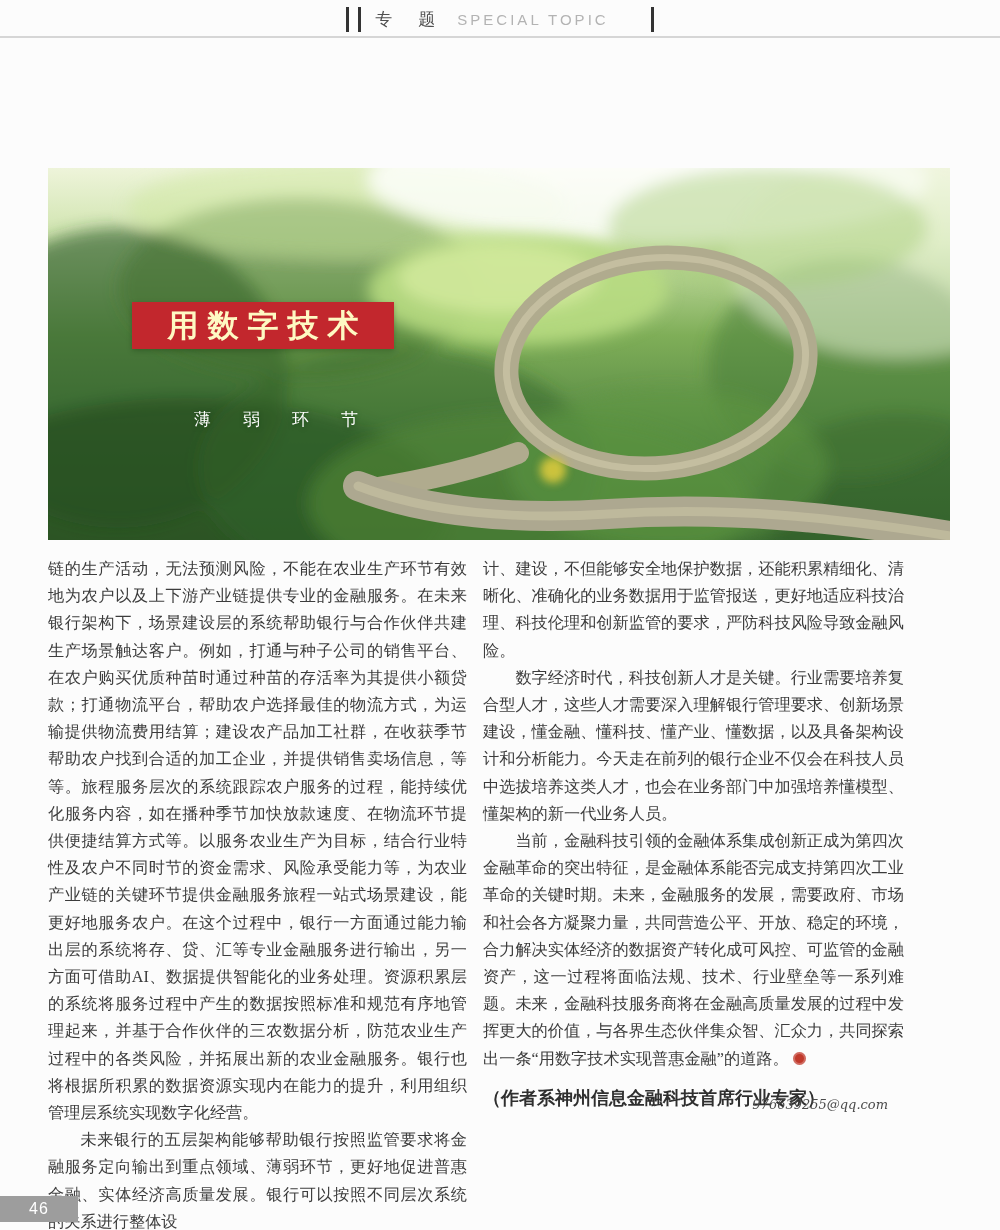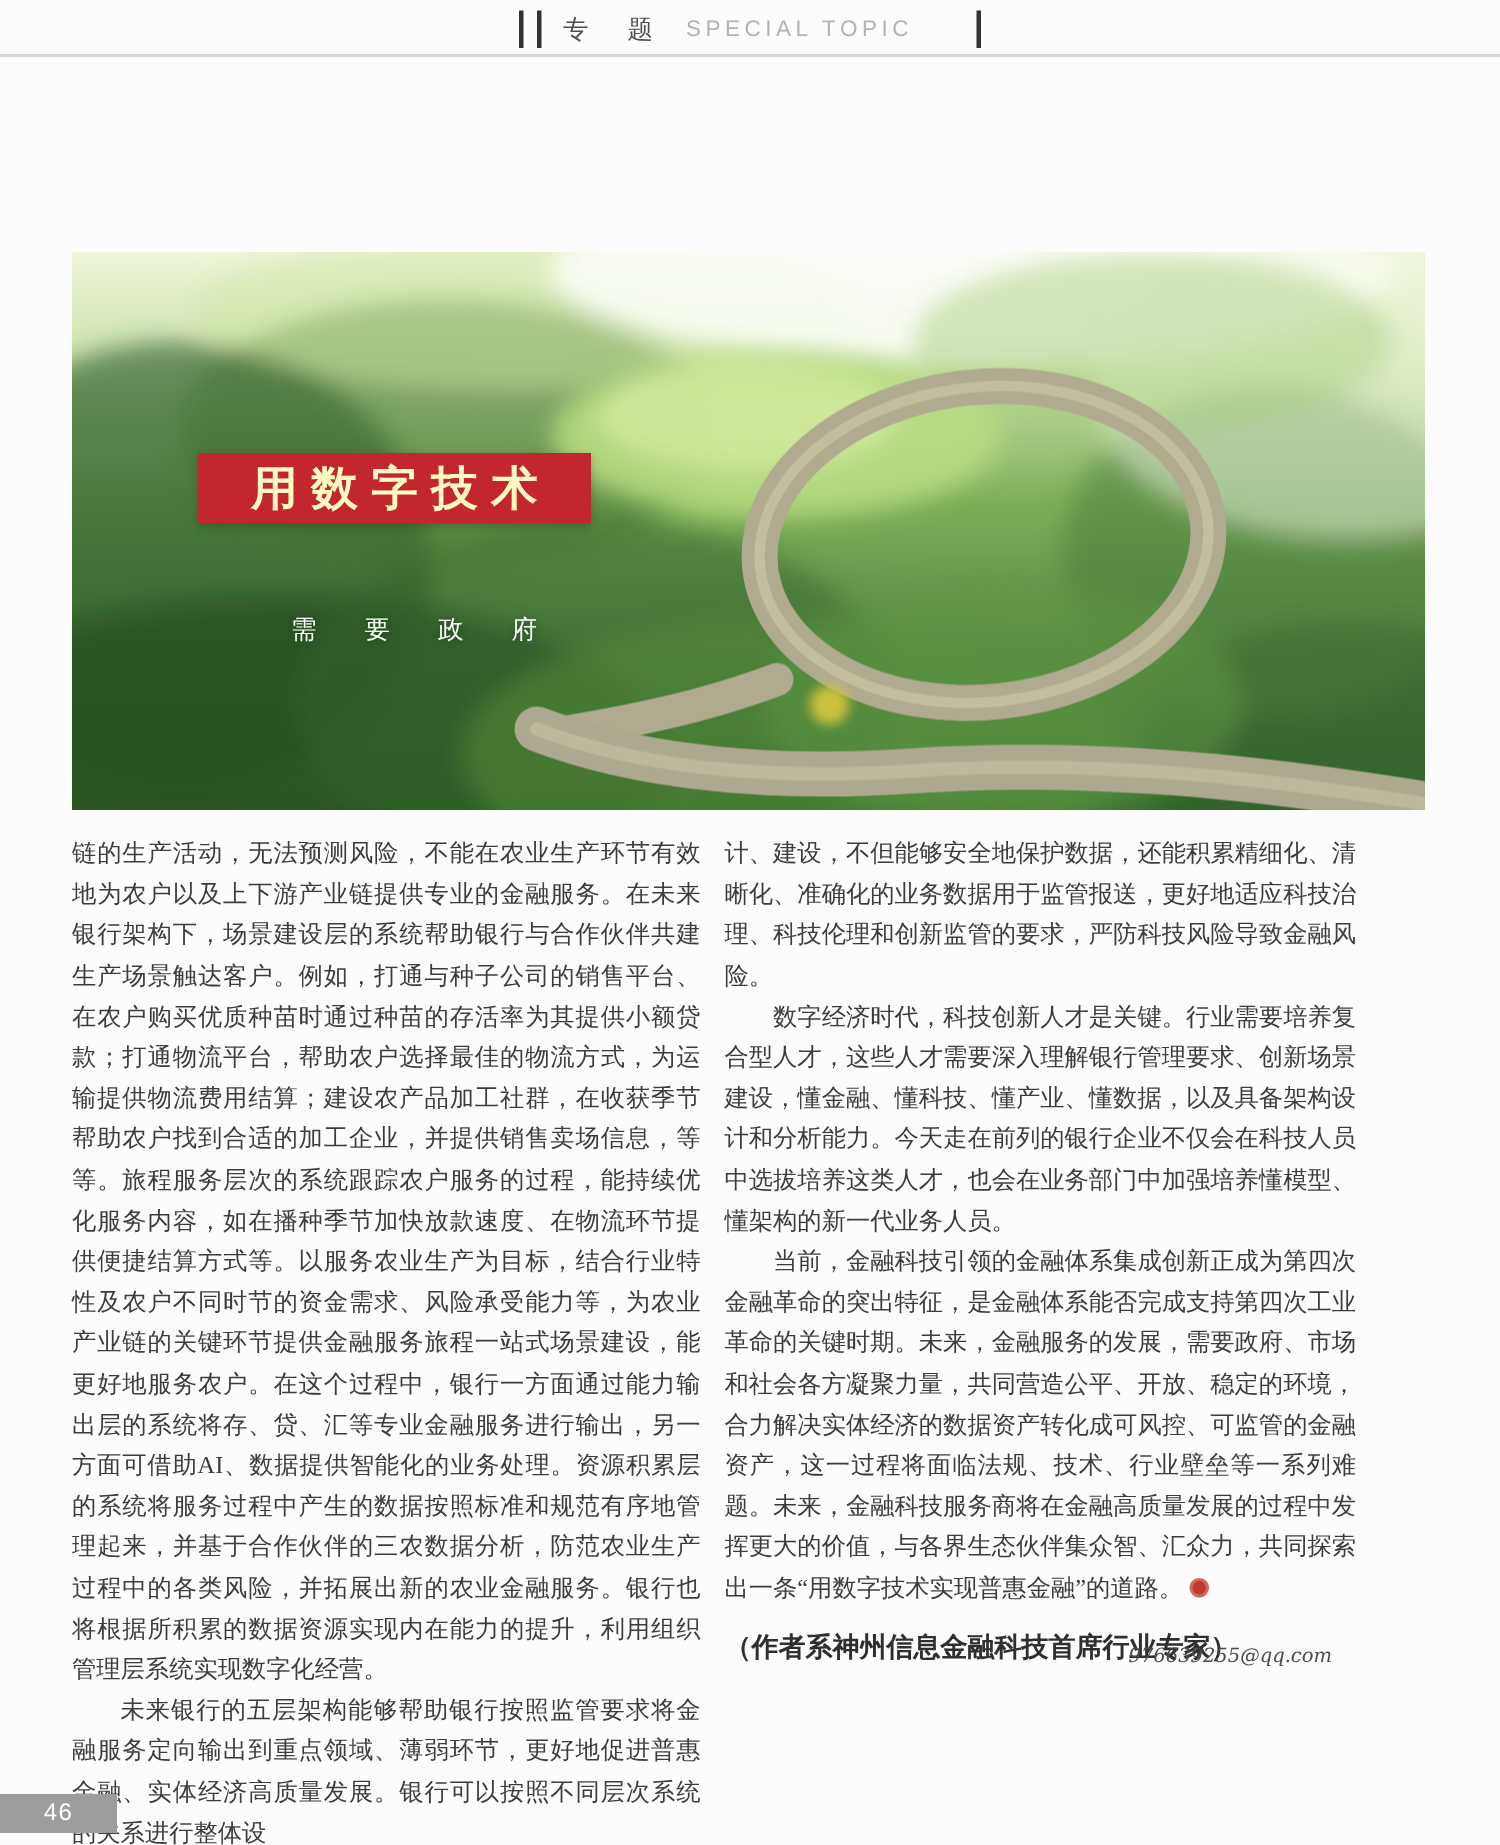--- a/index.html
+++ b/index.html
@@ -132,21 +132,21 @@
       <g>
         <ellipse cx="608" cy="195" rx="150" ry="105" fill="none" stroke="#b0ab8e" stroke-width="24" transform="rotate(-6 608 195)"></ellipse>
         <ellipse cx="608" cy="195" rx="150" ry="105" fill="none" stroke="#d8d2b2" stroke-width="7" opacity="0.5" transform="rotate(-6 608 195)"></ellipse>
         <path d="M 470,285 C 430,300 390,310 330,320" fill="none" stroke="#b0ab8e" stroke-width="22" stroke-linecap="round"></path>
         <path d="M 310,318 C 380,345 470,352 560,346 C 680,338 790,350 902,368" fill="none" stroke="#ada890" stroke-width="30" stroke-linecap="round"></path>
         <path d="M 310,318 C 380,345 470,352 560,346 C 680,338 790,350 902,368" fill="none" stroke="#d0caa8" stroke-width="9" opacity="0.5" stroke-linecap="round"></path>
       </g>
       <circle cx="505" cy="302" r="13" fill="#d3c63e" opacity="0.95" filter="url(#f4)"></circle>
     </svg>
     <div class="hero-badge">用数字技术</div>
-    <div class="hero-sub">需要政府</div>
+    <div class="hero-sub">薄弱环节</div>
   </div>
 
   <div class="col col-left">
     <p>链的生产活动，无法预测风险，不能在农业生产环节有效地为农户以及上下游产业链提供专业的金融服务。在未来银行架构下，场景建设层的系统帮助银行与合作伙伴共建生产场景触达客户。例如，打通与种子公司的销售平台、在农户购买优质种苗时通过种苗的存活率为其提供小额贷款；打通物流平台，帮助农户选择最佳的物流方式，为运输提供物流费用结算；建设农产品加工社群，在收获季节帮助农户找到合适的加工企业，并提供销售卖场信息，等等。旅程服务层次的系统跟踪农户服务的过程，能持续优化服务内容，如在播种季节加快放款速度、在物流环节提供便捷结算方式等。以服务农业生产为目标，结合行业特性及农户不同时节的资金需求、风险承受能力等，为农业产业链的关键环节提供金融服务旅程一站式场景建设，能更好地服务农户。在这个过程中，银行一方面通过能力输出层的系统将存、贷、汇等专业金融服务进行输出，另一方面可借助AI、数据提供智能化的业务处理。资源积累层的系统将服务过程中产生的数据按照标准和规范有序地管理起来，并基于合作伙伴的三农数据分析，防范农业生产过程中的各类风险，并拓展出新的农业金融服务。银行也将根据所积累的数据资源实现内在能力的提升，利用组织管理层系统实现数字化经营。</p>
     <p class="ind">未来银行的五层架构能够帮助银行按照监管要求将金融服务定向输出到重点领域、薄弱环节，更好地促进普惠金融、实体经济高质量发展。银行可以按照不同层次系统的关系进行整体设</p>
   </div>
 
   <div class="col col-right">
     <p>计、建设，不但能够安全地保护数据，还能积累精细化、清晰化、准确化的业务数据用于监管报送，更好地适应科技治理、科技伦理和创新监管的要求，严防科技风险导致金融风险。</p>
     <p class="ind">数字经济时代，科技创新人才是关键。行业需要培养复合型人才，这些人才需要深入理解银行管理要求、创新场景建设，懂金融、懂科技、懂产业、懂数据，以及具备架构设计和分析能力。今天走在前列的银行企业不仅会在科技人员中选拔培养这类人才，也会在业务部门中加强培养懂模型、懂架构的新一代业务人员。</p>

